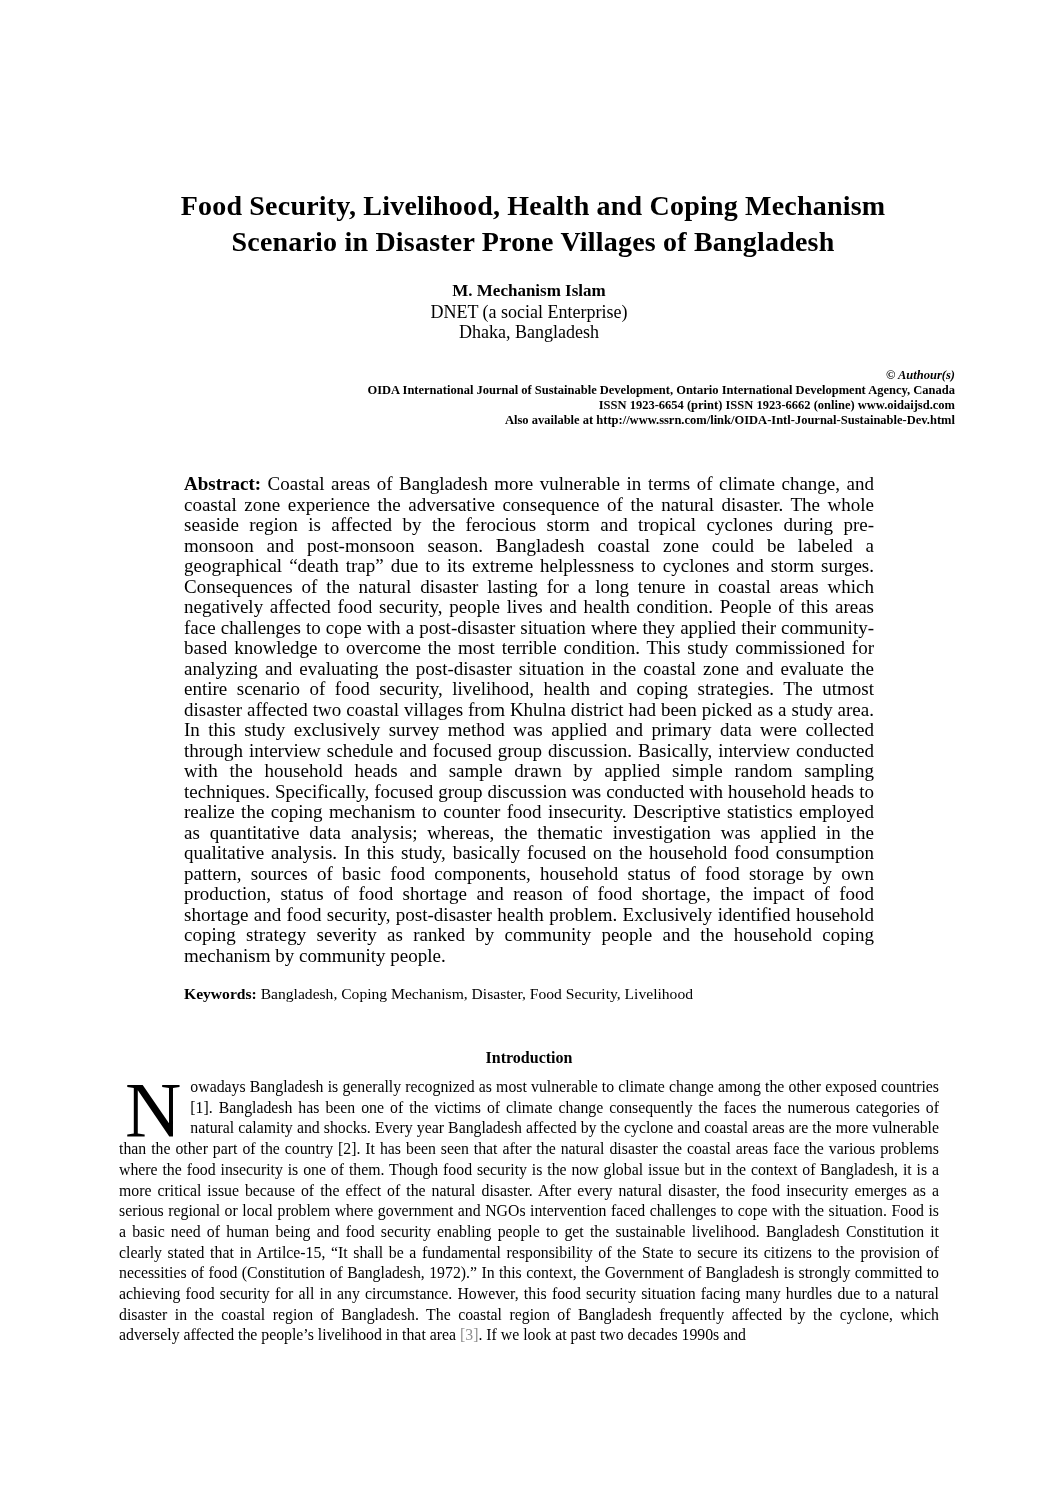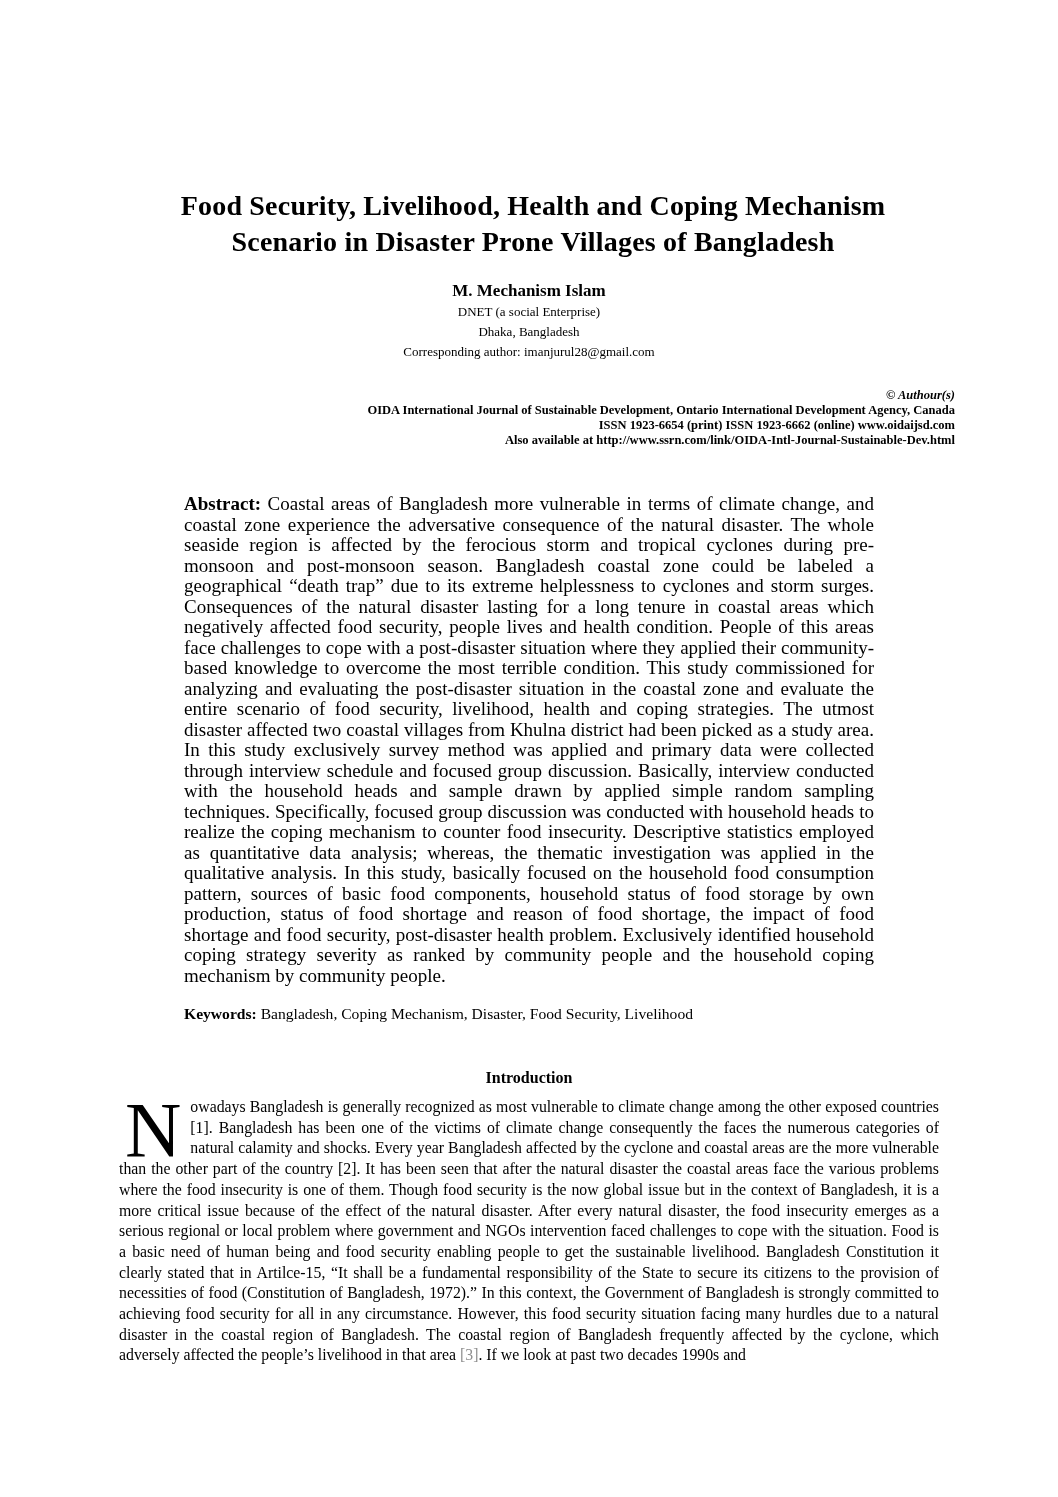--- a/index.html
+++ b/index.html
@@ -32,21 +32,21 @@
   .author-block {
     margin-top: 20px;
     text-align: center;
   }
   .author-name {
     font-size: 17px;
     font-weight: bold;
     line-height: 22px;
   }
   .author-line {
-    font-size: 13px;
+    font-size: 18px;
     line-height: 20px;
   }
   .copyright-block {
     margin-top: 26px;
     text-align: right;
     font-size: 12.5px;
     line-height: 15px;
     font-weight: bold;
   }
   .copyright-line-italic {
@@ -104,21 +104,20 @@
 
   <h1 class="title">
     <span>Food Security, Livelihood, Health and Coping Mechanism</span>
     <span>Scenario in Disaster Prone Villages of Bangladesh</span>
   </h1>
 
   <div class="author-block">
     <div class="author-name">M.  Mechanism Islam</div>
     <div class="author-line">DNET (a social Enterprise)</div>
     <div class="author-line">Dhaka, Bangladesh</div>
-    <div class="author-line">Corresponding author: imanjurul28@gmail.com</div>
   </div>
 
   <div class="copyright-block">
     <div class="copyright-line-italic">© Authour(s)</div>
     <div>OIDA International Journal of Sustainable Development, Ontario International Development Agency, Canada</div>
     <div>ISSN 1923-6654 (print) ISSN 1923-6662 (online) www.oidaijsd.com</div>
     <div>Also available at http://www.ssrn.com/link/OIDA-Intl-Journal-Sustainable-Dev.html</div>
   </div>
 
   <div class="abstract-wrap">

